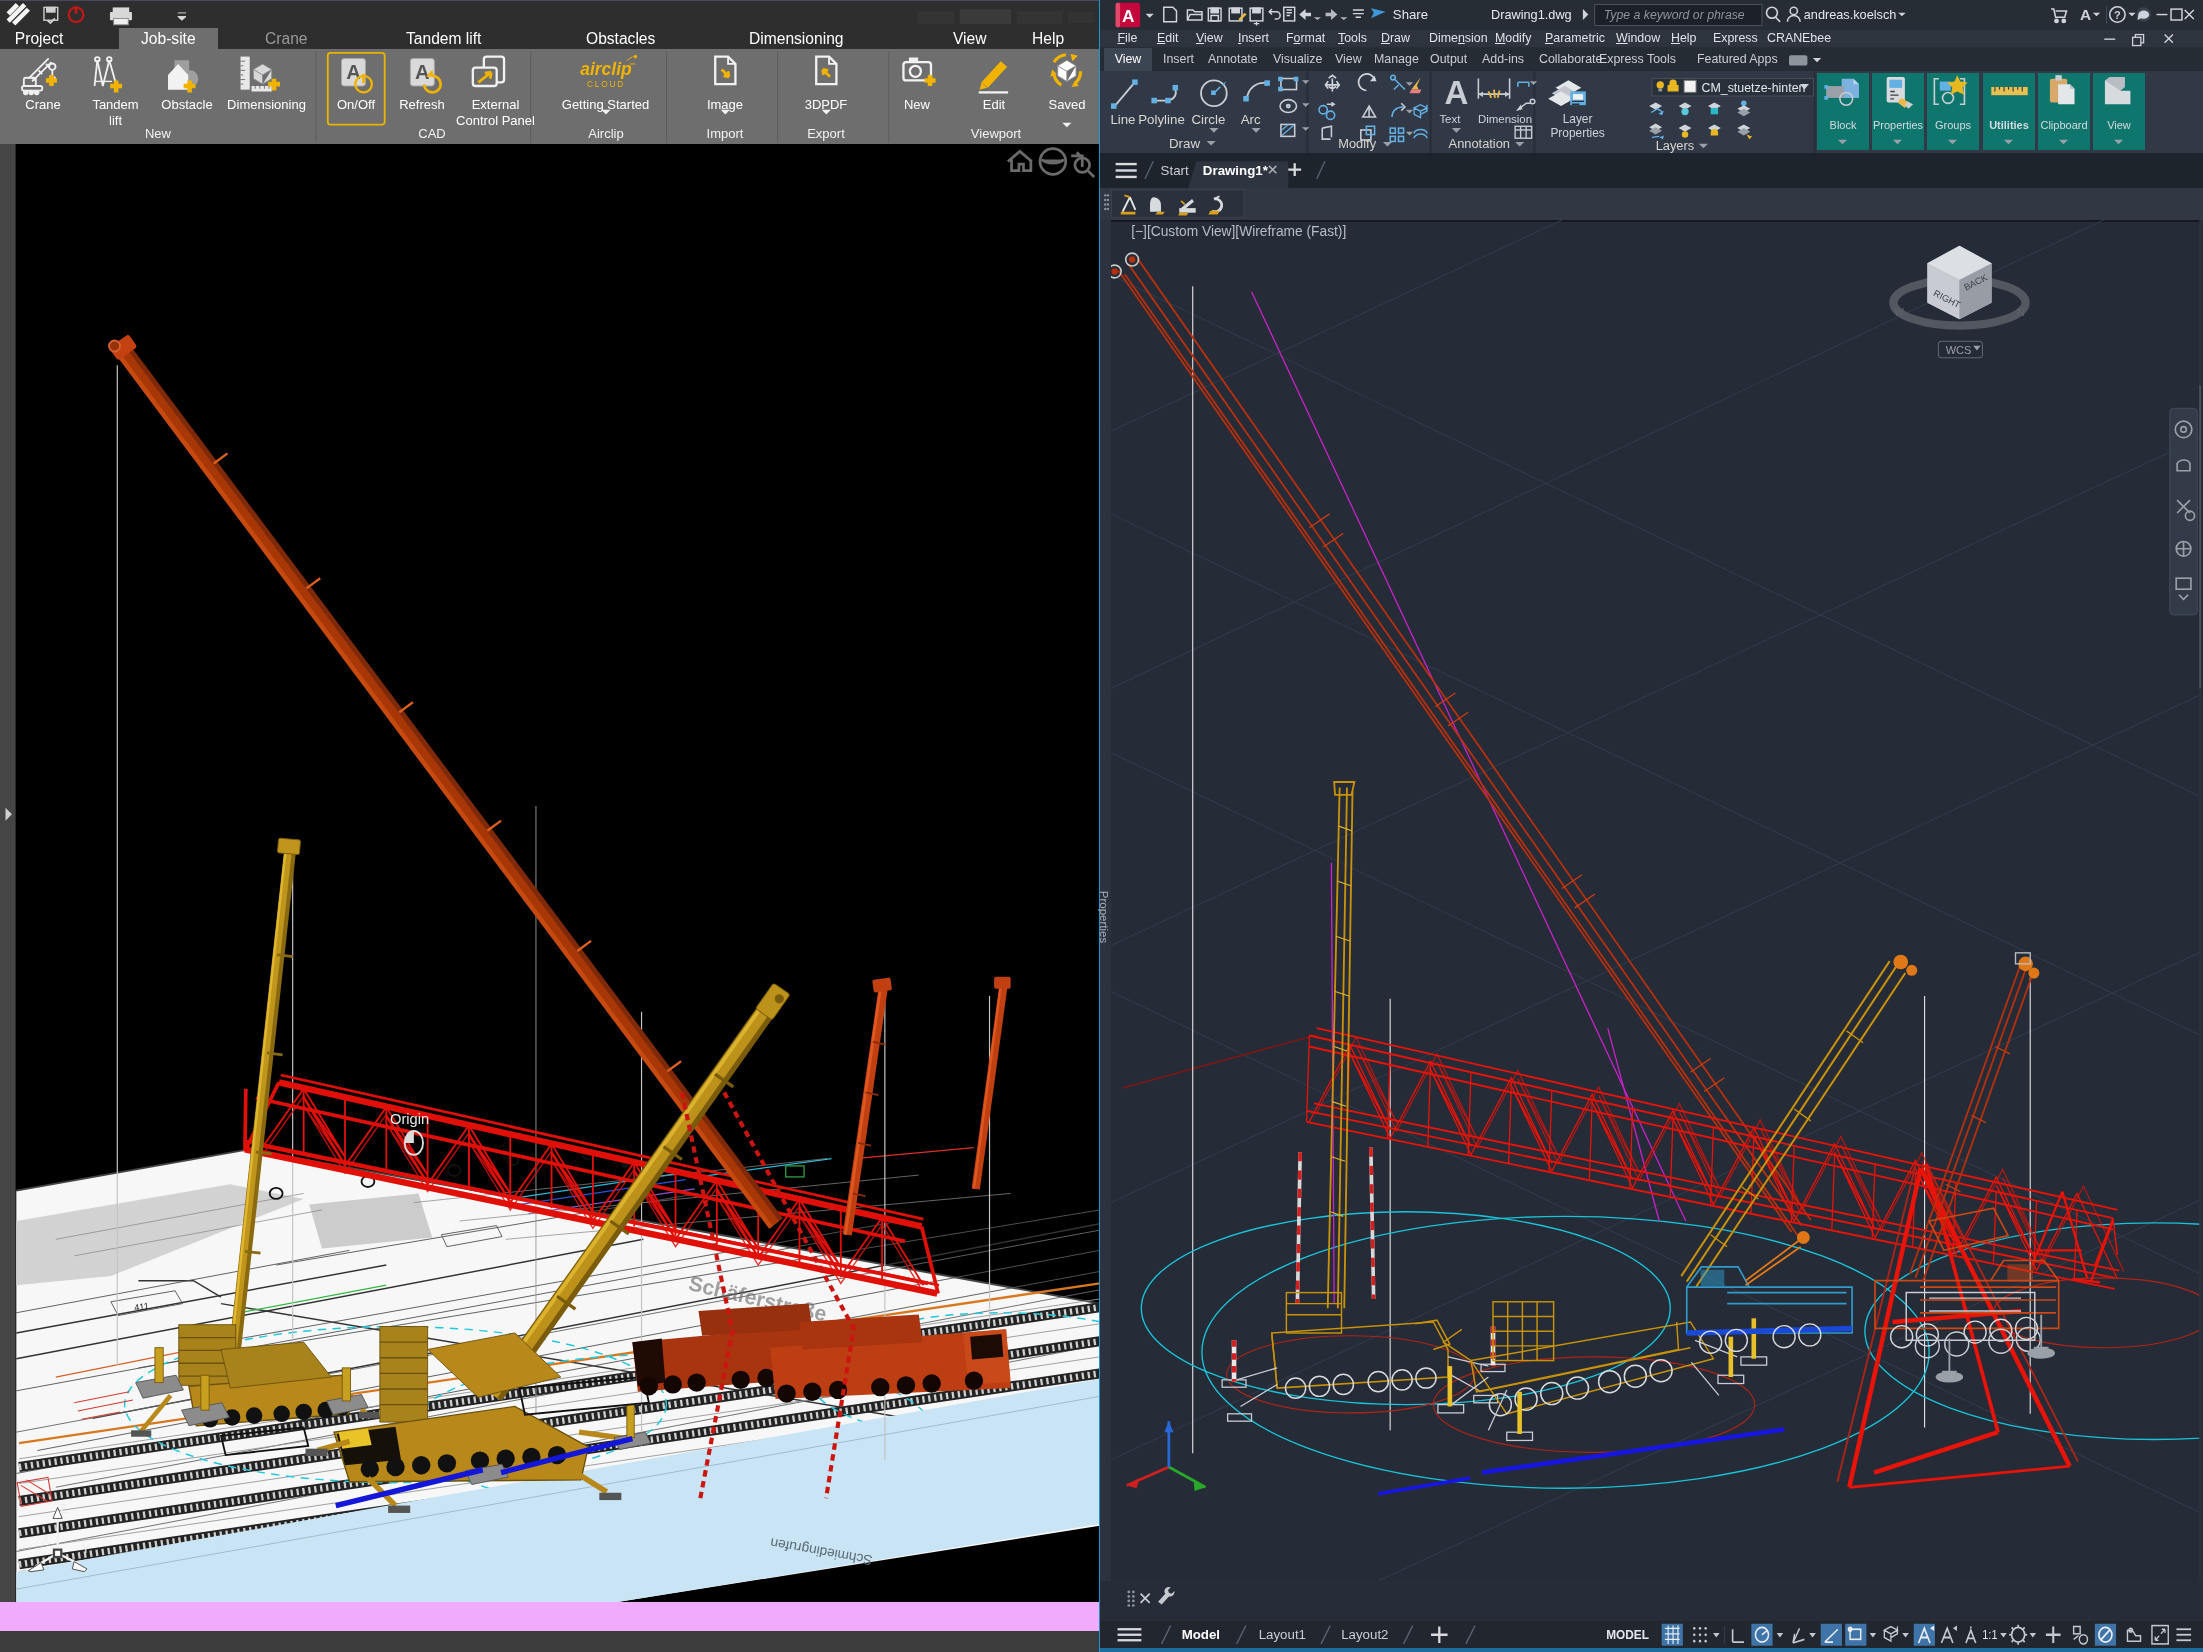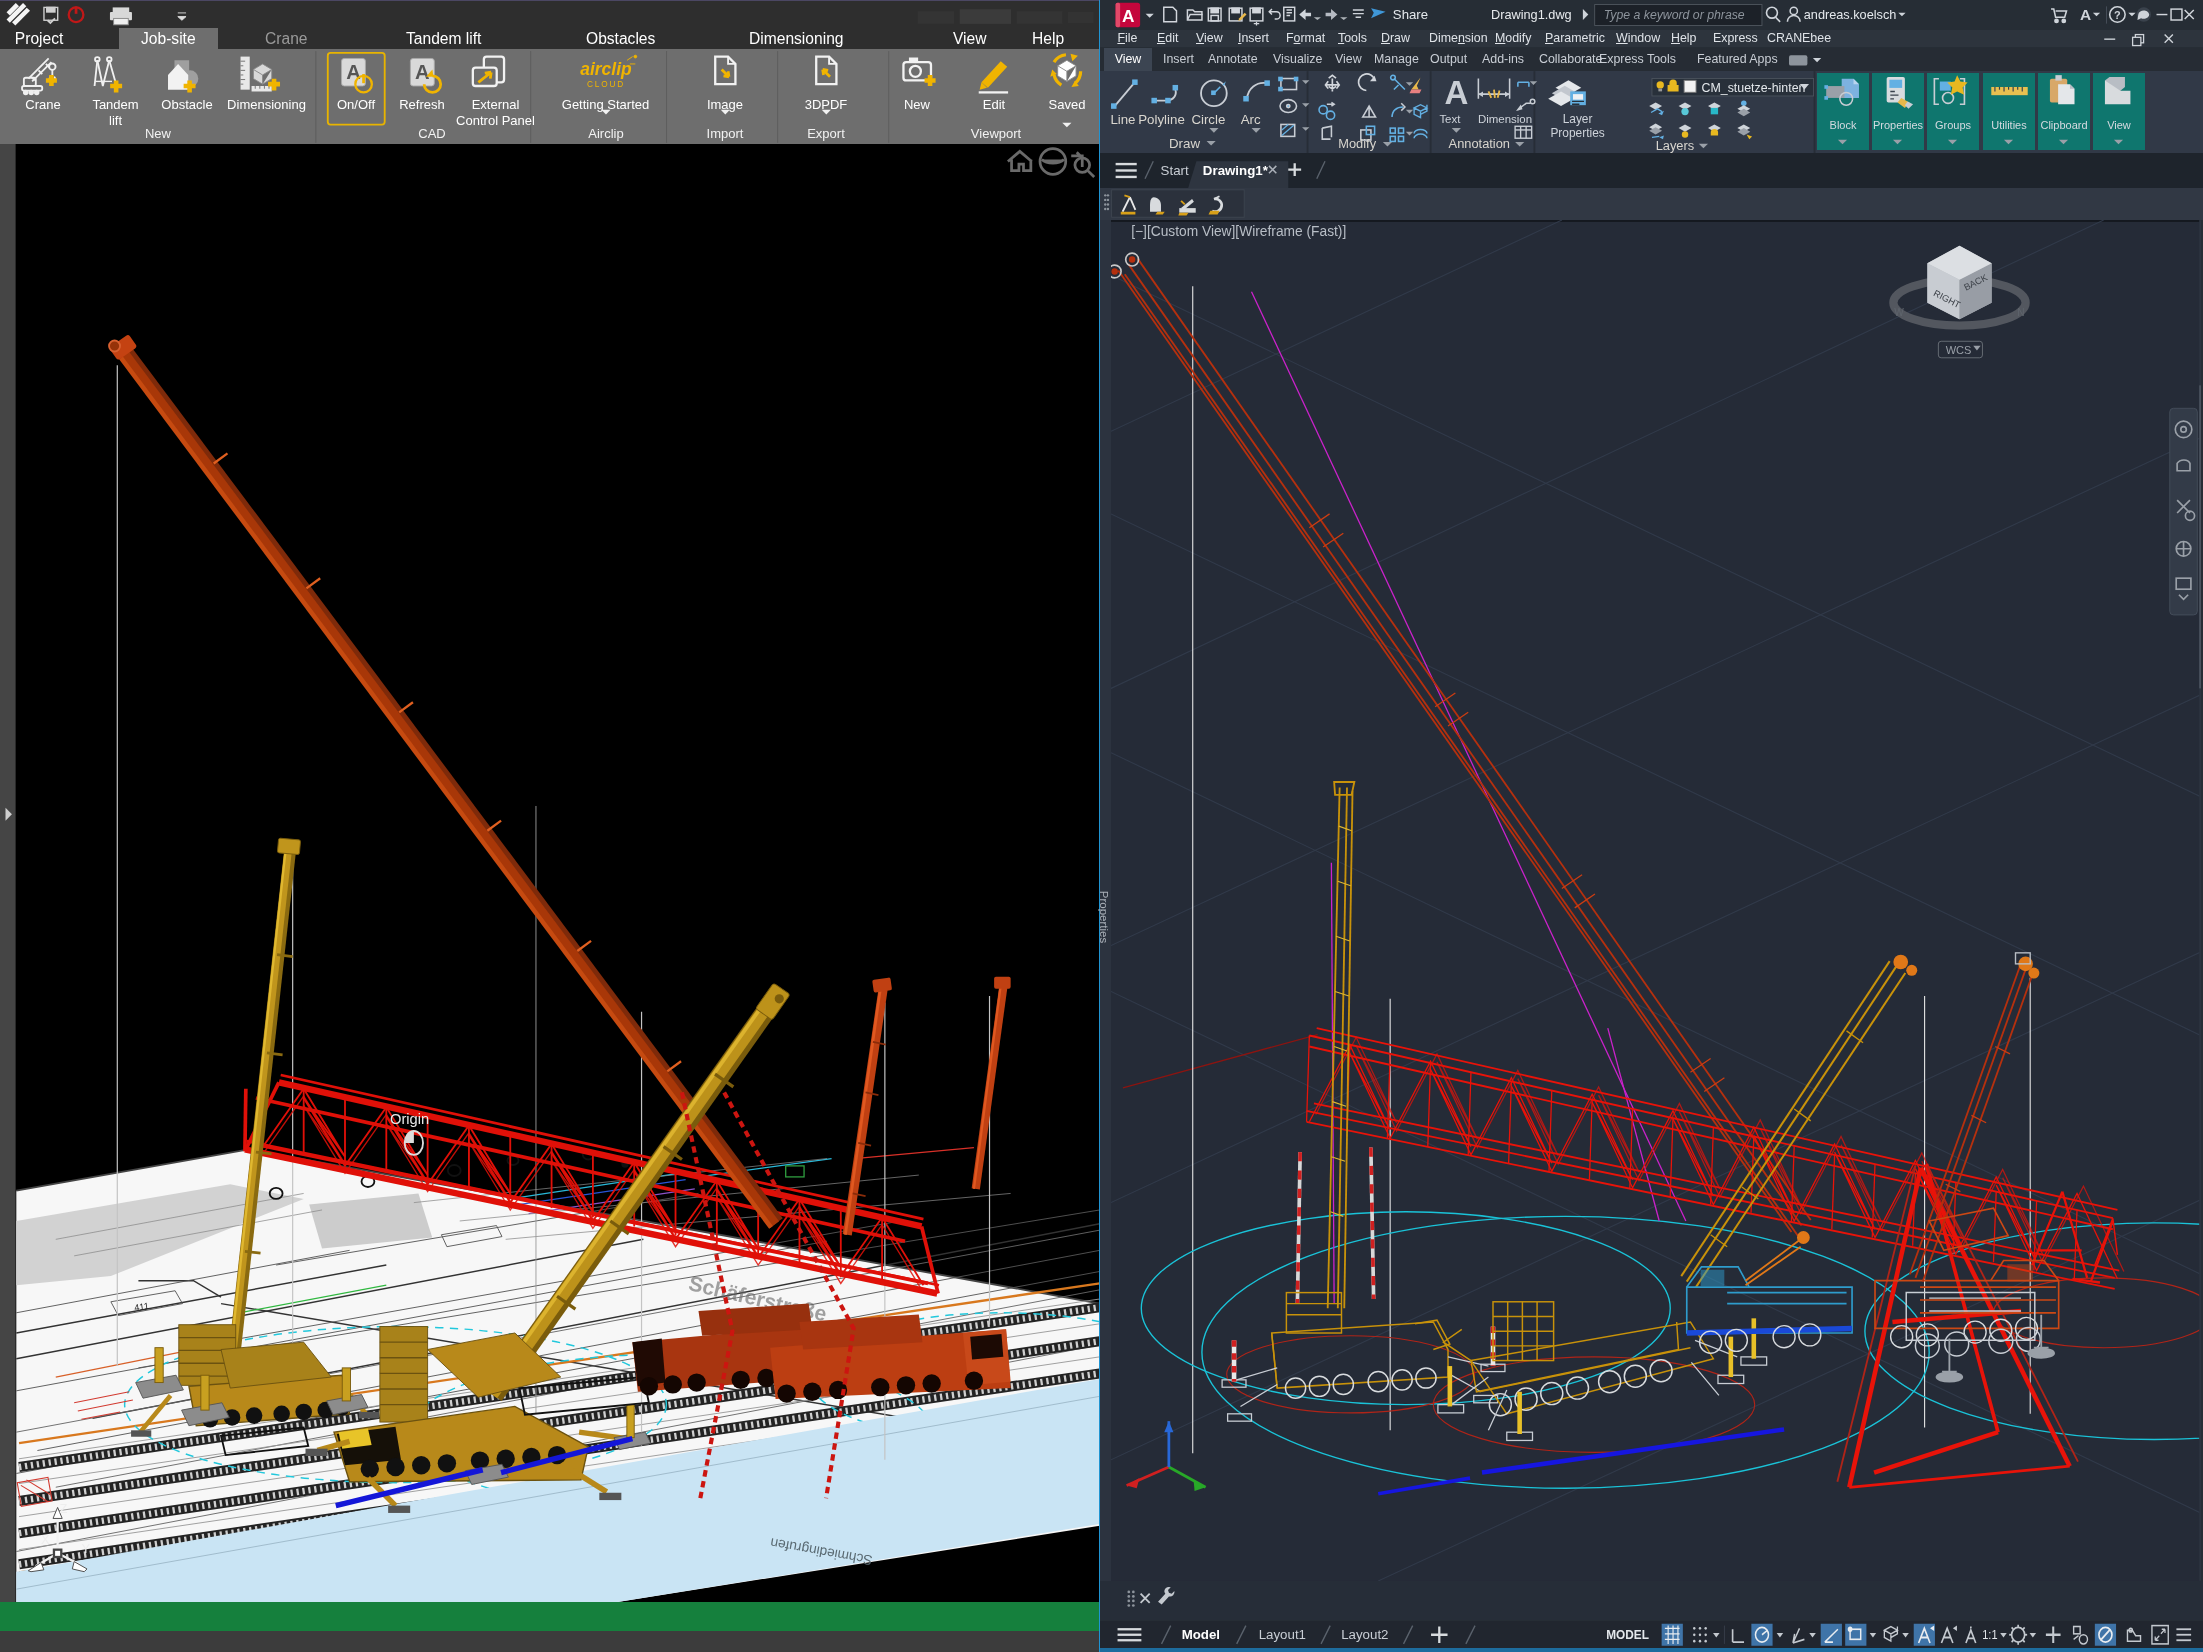--- a/index.html
+++ b/index.html
@@ -1,20 +1,20 @@
 <!DOCTYPE html>
 <html style="font-size:14.7px"><head>
 <meta charset="utf-8">
 <style>
   html,body{margin:0;padding:0;background:#000;}
   *{box-sizing:border-box;}
   #stage{position:relative;width:2204px;height:1653px;overflow:hidden;font-family:"Liberation Sans",sans-serif;background:#000;}
   .abs{position:absolute;}
   
-  #lapp{left:0;top:0;width:1099px;height:1653px;background:#15803d;}
+  #lapp{left:0;top:0;width:1099px;height:1653px;background:#f0abfc;}
   #ltitle{left:0;top:0;width:1099px;height:27.5px;background:#2e2e2e;border-top:0.9px solid #4b4763;}
   #ltabs{left:0;top:27.5px;width:1099px;height:21px;background:#2e2e2e;}
   .ltab{position:absolute;top:0;height:21px;line-height:21px;padding:0 13px;color:#fff;font-size:15.6px;}
   #lribbon{left:0;top:49px;width:1099px;height:96px;background:#6e6e6e;}
   .lgrouplbl{position:absolute;top:77px;color:#f2f2f2;font-size:13px;text-align:center;width:110px;}
   .lbtnlbl{position:absolute;color:#fff;font-size:13px;text-align:center;line-height:15.6px;}
   #lstrip{left:0;top:144px;width:15.6px;height:1458px;background:#454545;border-right:0.9px solid #2a2a2a;}
   #lview{left:15.6px;top:144px;width:1084px;height:1458px;background:#000;}
   #lstatus{left:0;top:1602px;width:1099px;height:28.5px;background:#1d1d1d;color:#e8e8e8;font-size:13px;line-height:28.5px;padding-left:18.4px;}
   #lbottom{left:0;top:1631px;width:1099px;height:22px;background:#3c3c3c;}
@@ -924,21 +924,21 @@
             <g stroke="#3a424c" stroke-width="1.3">
               <line x1="12" y1="15" x2="12" y2="20"></line>
               <line x1="17" y1="15" x2="17" y2="18"></line>
               <line x1="22" y1="15" x2="22" y2="20"></line>
               <line x1="27" y1="15" x2="27" y2="18"></line>
               <line x1="32" y1="15" x2="32" y2="20"></line>
               <line x1="37" y1="15" x2="37" y2="18"></line>
               <line x1="42" y1="15" x2="42" y2="20"></line>
             </g>
           </svg>
-        <div style="margin-top:-3.7px;">Utilities</div>
+        <div style="margin-top:-3.7px;font-weight:bold;">Utilities</div>
         <svg width="51" height="11" style="position:absolute;bottom:1.8px;left:0" viewBox="0 0 56 12">
             <path d="M23 3 l5 5 5 -5z" fill="#9aa0a8"></path>
           </svg>
       </div>
       <div class="rpanel" style="left:938px;">
         <svg width="51" height="48" viewBox="0 0 56 52">
             <rect x="12" y="6" width="19" height="26" rx="2" fill="#d8a868"></rect>
             <rect x="18" y="2" width="7" height="6" fill="#c8cdd4"></rect>
             <path d="M21 12 h13 l5 5 v17 h-18z" fill="#e4e7ea"></path>
             <path d="M34 12 v5 h5z" fill="#b8bdc4"></path>

